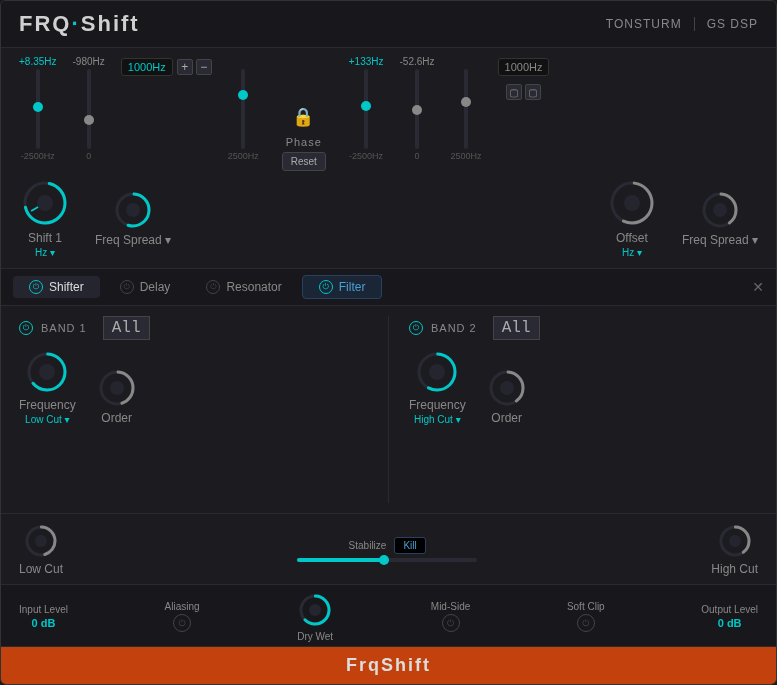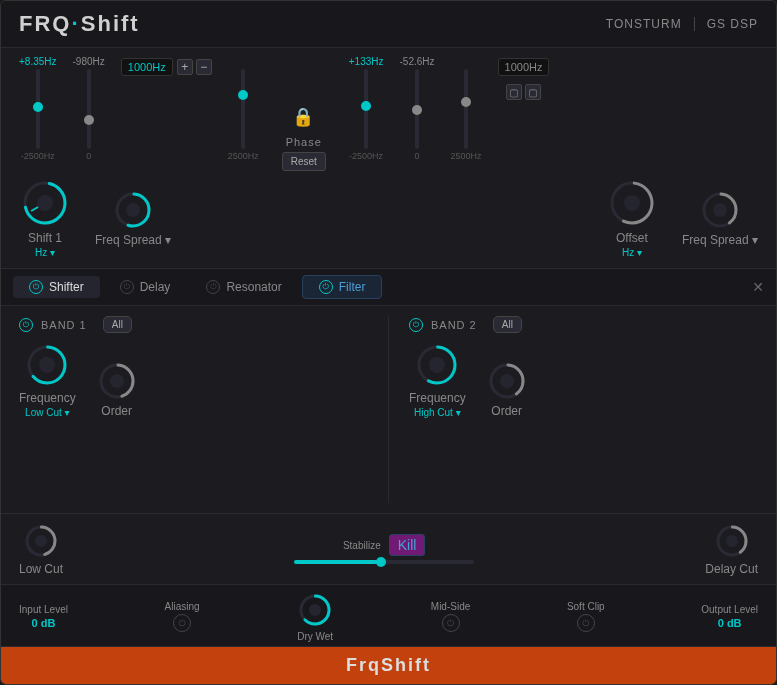--- a/index.html
+++ b/index.html
@@ -226,24 +226,25 @@
     }
     .band-label {
       font-size: 11px;
       color: #888;
       letter-spacing: 1px;
     }
     .band-all {
       background: #2a2a35;
       border: 1px solid #444;
       color: #aaa;
-      font-size: 10px;
+      font-size: 16px;
       padding: 2px 8px;
-      border-radius: 5px;
+      border-radius: 0;
       margin-left: auto;
+      font-family: Liberation Mono, monospace;
     }
     .band-knobs {
       display: flex;
       gap: 20px;
       align-items: flex-end;
     }
     .cut-label {
       font-size: 10px;
       color: #00c8c8;
       display: flex;
@@ -278,24 +279,24 @@
       border-radius: 2px;
       position: relative;
     }
     .stabilize-fill {
       height: 100%;
       background: #00c8c8;
       border-radius: 2px;
       width: 50%;
     }
     .kill-btn {
-      background: #701a75;
+      background: #000000;
       border: 1px solid #2a4060;
       color: #4a9fd4;
-      font-size: 14px;
+      font-size: 10px;
       padding: 2px 8px;
       border-radius: 3px;
       cursor: pointer;
     }
     
     .footer-section {
       background: #18181c;
       padding: 6px 18px 4px;
       display: flex;
       align-items: center;
@@ -634,21 +635,21 @@
         <div style="width:10px;height:10px;background:#00c8c8;border-radius:50%;position:absolute;top:-3px;left:48%;transform:translateX(-50%);"></div>
       </div>
     </div>
 
     <div class="knob-item" style="margin-left:20px;">
       <svg width="38" height="38">
         <circle cx="19" cy="19" r="14" fill="none" stroke="#2a2a35" stroke-width="3"></circle>
         <circle cx="19" cy="19" r="14" fill="none" stroke="#888" stroke-width="3" stroke-dasharray="35 53" stroke-dashoffset="22" stroke-linecap="round"></circle>
         <circle cx="19" cy="19" r="6" fill="#252530"></circle>
       </svg>
-      <span class="knob-label">Delay Cut</span>
+      <span class="knob-label">High Cut</span>
     </div>
   </div>
 
   <div class="footer-section">
 
     <div class="footer-item">
       <span class="footer-label">Input Level</span>
       <span class="footer-value">0 dB</span>
     </div>
 

